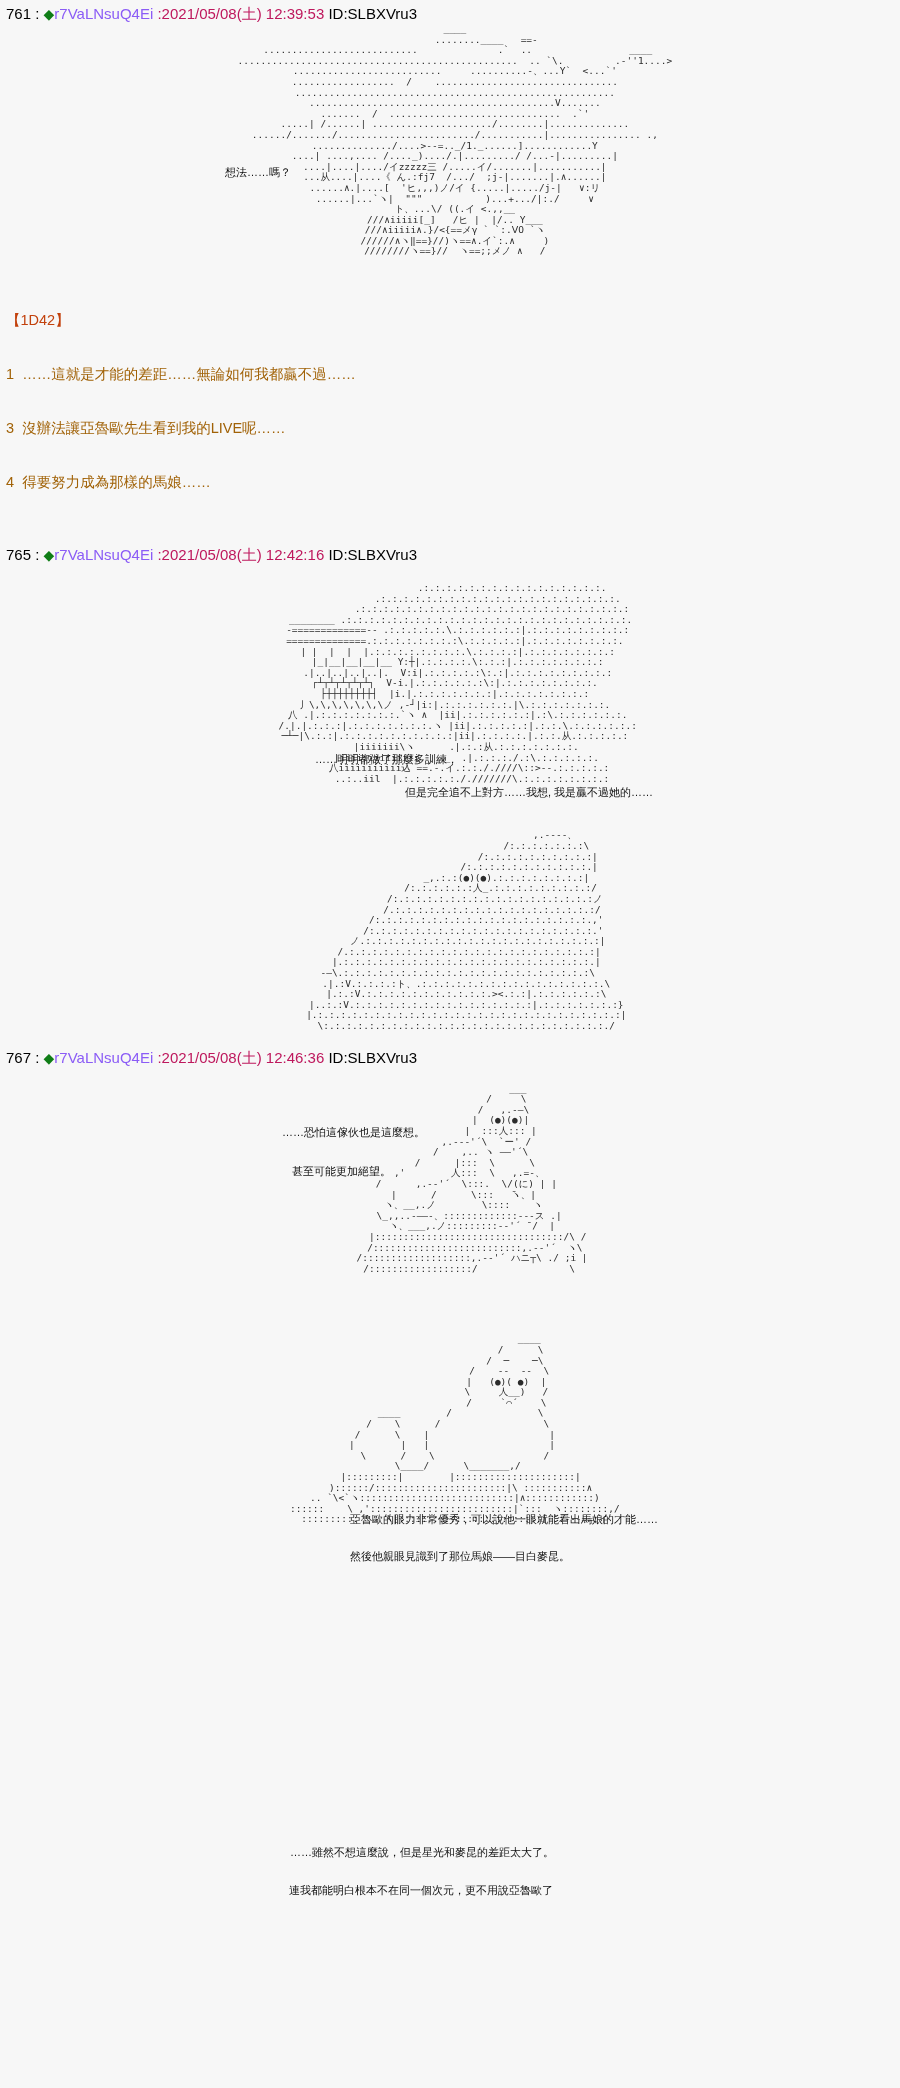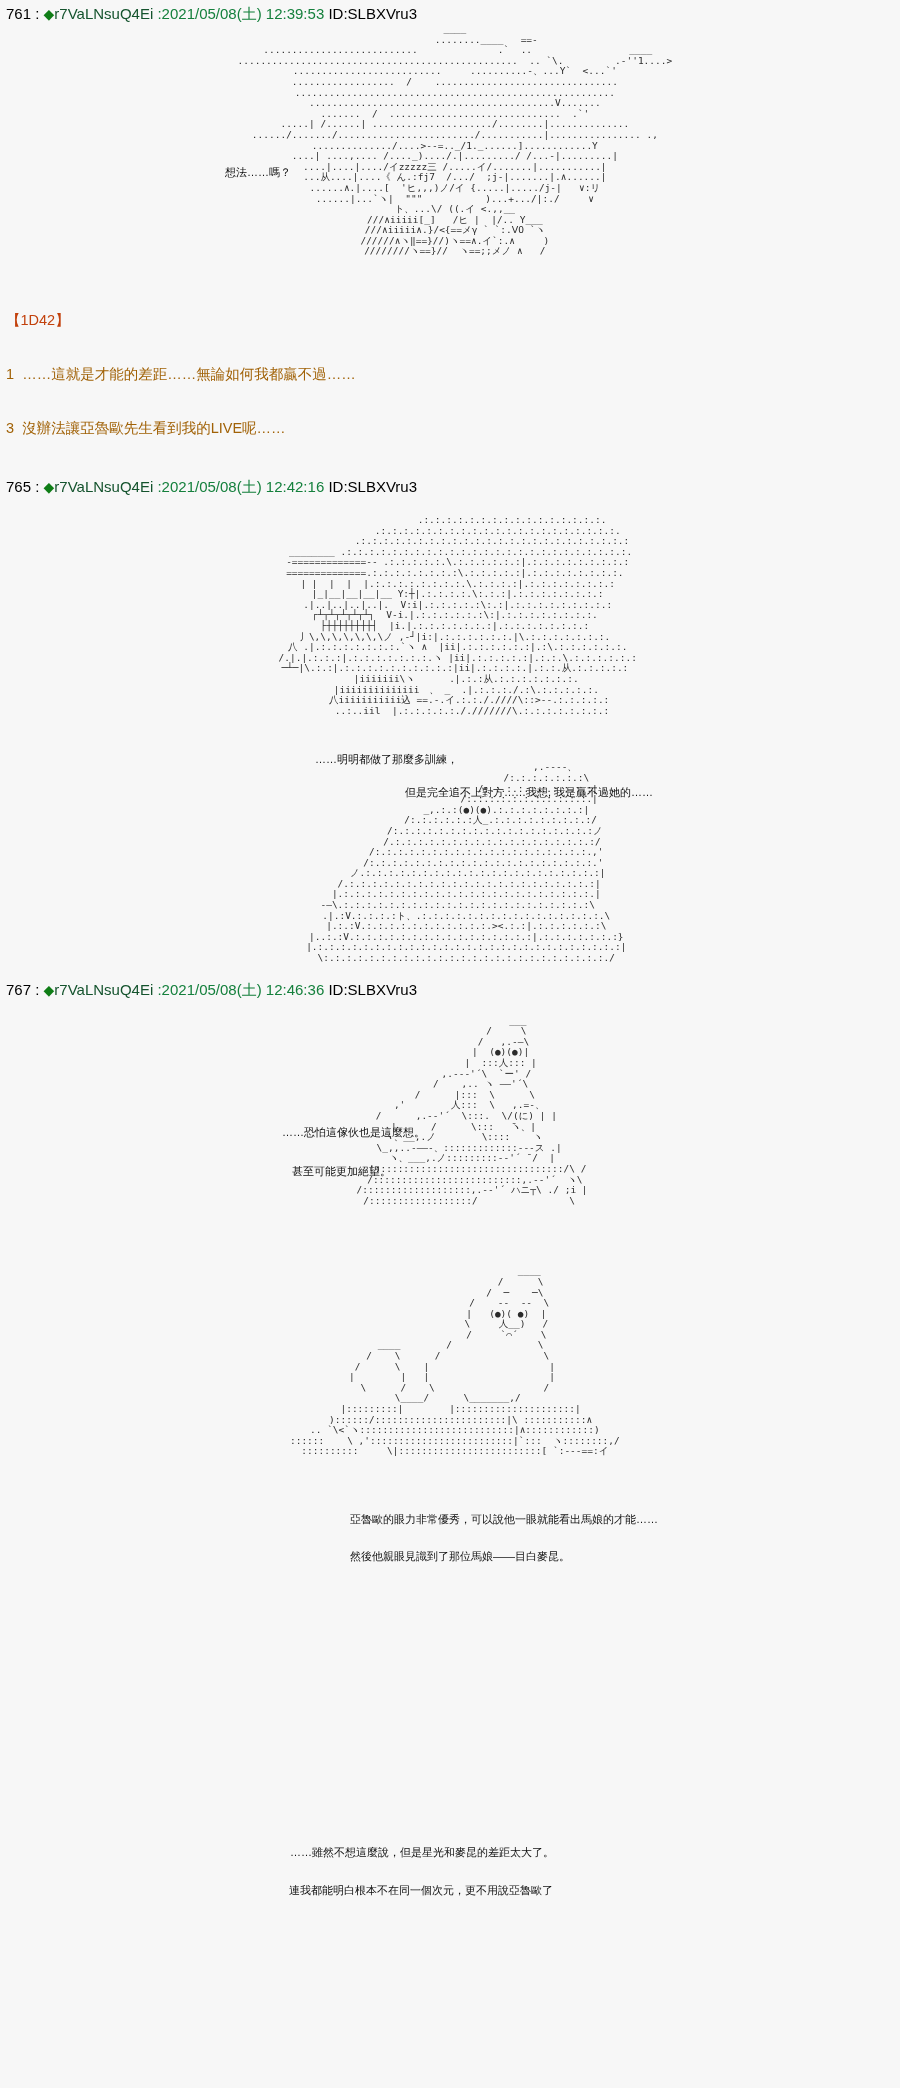--- a/index.html
+++ b/index.html
@@ -22,23 +22,23 @@
   }
 
   
   .post-header {
     font-size: 15px;
     line-height: 20px;
     white-space: pre;
     padding: 4px 0 0 6px;
     color: #000;
   }
-  .post-header .tripname { color: #14532d; }
+  .post-header .tripname { color: #8b5cf6; }
   .post-header .diamond { color: #0f7d16; font-size: 14px; }
-  .post-header .datetime { color: #15803d; }
+  .post-header .datetime { color: #be185d; }
   .post-header .userid { color: #000; }
 
   
   .aa {
     font-family: "DejaVu Sans Mono", "Liberation Mono", monospace;
     font-size: 9.5px;
     line-height: 10.6px;
     letter-spacing: 0px;
     white-space: pre;
     color: #2b2b2b;
@@ -100,23 +100,24 @@
  //////∧ヽ‖==}//)ヽ==∧.イ`:.∧     )
  ////////ヽ==}//  ヽ==;;メノ ∧   /</pre>
 
     <div class="dialogue" style="left:225px; top:158px;">想法……嗎？</div>
   </div>
 
   <div class="dice-block" style="margin-top:18px;">
     <div class="dice-title">【1D42】</div>
     <div class="dice-opt"><span>1</span>&nbsp;&nbsp;<span>……這就是才能的差距……無論如何我都贏不過……</span></div>
     <div class="dice-opt"><span>3</span>&nbsp;&nbsp;<span>沒辦法讓亞魯歐先生看到我的LIVE呢……</span></div>
-  </div>
-
-  <div class="section" style="">
+    <div class="dice-opt"><span>4</span>&nbsp;&nbsp;<span>得要努力成為那樣的馬娘……</span></div>
+  </div>
+
+  <div class="section" style="margin-top:14px;">
     <div class="post-header"><span>765</span><span> : </span><span class="diamond">◆</span><span class="tripname">r7VaLNsuQ4Ei</span><span class="datetime"> :2021/05/08(土) 12:42:16 </span><span class="userid">ID:SLBXVru3</span></div>
 
     <pre class="aa" style="margin-top:18px;">                     .:.:.:.:.:.:.:.:.:.:.:.:.:.:.:.:.
                 .:.:.:.:.:.:.:.:.:.:.:.:.:.:.:.:.:.:.:.:.:.
               .:.:.:.:.:.:.:.:.:.:.:.:.:.:.:.:.:.:.:.:.:.:.:.:
    ________ .:.:.:.:.:.:.:.:.:.:.:.:.:.:.:.:.:.:.:.:.:.:.:.:.:.
   -=============-- .:.:.:.:.:.\.:.:.:.:.:.:|.:.:.:.:.:.:.:.:.:
  ==============.:.:.:.:.:.:.:.:\.:.:.:.:.:|.:.:.:.:.:.:.:.:.
   | |  |  |  |.:.:.:.:.:.:.:.:.\.:.:.:.:|.:.:.:.:.:.:.:.:
   |_|__|__|__|__ Y:┼|.:.:.:.:.\:.:.:|.:.:.:.:.:.:.:.:

